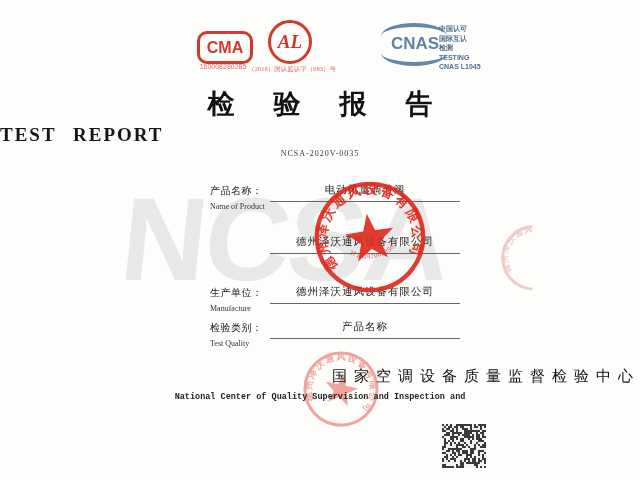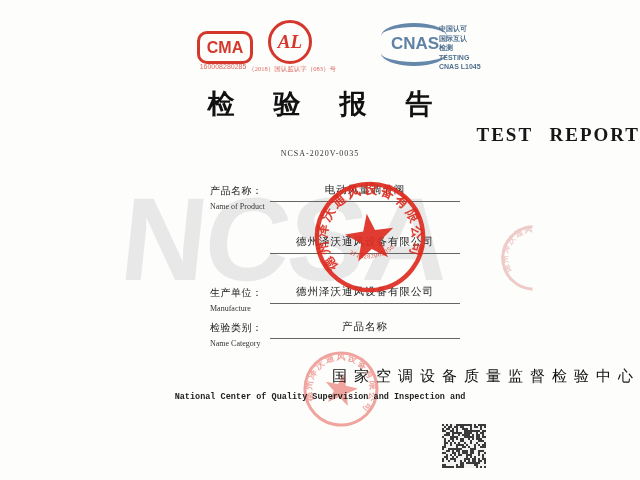--- a/index.html
+++ b/index.html
@@ -30,21 +30,21 @@
   .cnas-arc-bot{position:absolute;left:3px;top:14px;width:66px;height:22px;
            border-bottom:4px solid #6587aa;border-radius:50%}
   .cnas-word{position:absolute;left:0;top:8px;width:74px;text-align:center;font-size:17px;font-weight:bold;
            color:#5f82a6;font-family:"Liberation Sans",sans-serif}
   .cnas-block{left:439px;top:24px;font-family:"Liberation Sans",sans-serif;font-size:7px;font-weight:bold;
            color:#4f708e;line-height:9.5px}
 
   
   .title-zh{left:0;top:86px;width:640px;text-align:center;font-size:27px;font-weight:bold;
             letter-spacing:39px;text-indent:39px;color:#111;white-space:nowrap}
-  .title-en{left:0;top:124px;width:640px;text-align:right;font-size:19px;font-weight:bold;
+  .title-en{left:0;top:124px;width:640px;text-align:left;font-size:19px;font-weight:bold;
             letter-spacing:2px;word-spacing:10px;color:#161616}
   .report-no{left:0;top:149px;width:640px;text-align:center;font-size:8px;letter-spacing:1px;color:#333}
 
   
   .wm{left:122px;top:180px;font-family:"Liberation Sans",sans-serif;font-size:118px;font-weight:bold;
       color:rgba(172,172,172,0.25);transform:skewX(-6deg);line-height:1;z-index:0;letter-spacing:-2px}
 
   
   .flabel{left:210px;width:90px;z-index:2}
   .f-zh{font-size:10px;color:#222;letter-spacing:0.5px;white-space:nowrap}
@@ -113,21 +113,21 @@
   <div class="abs fvalue" style="top:235px">德州泽沃通风设备有限公司</div>
 
   <div class="abs flabel" style="top:286px">
     <div class="f-zh">生产单位：</div>
     <div class="f-en">Manufacture</div>
   </div>
   <div class="abs fvalue" style="top:285px">德州泽沃通风设备有限公司</div>
 
   <div class="abs flabel" style="top:321px">
     <div class="f-zh">检验类别：</div>
-    <div class="f-en">Name Category</div>
+    <div class="f-en">Test Quality</div>
   </div>
   <div class="abs fvalue" style="top:320px">产品名称</div>
 
   <svg class="abs stamp-main" width="118" height="118" viewBox="0 0 120 120">
     <defs>
       <path id="arcMain" d="M 24 85.2 A 44 44 0 1 1 96 85.2"></path>
       <path id="arcNum" d="M 34 72 A 40 40 0 0 0 86 72"></path>
     </defs>
     <circle cx="60" cy="60" r="54" fill="none" stroke="#dd2b1f" stroke-width="4.5" opacity="0.92"></circle>
     <polygon points="60,36 66.1,53.6 84.7,54 69.9,65.2 75.3,83 60,72.4 44.7,83 50.1,65.2 35.3,54 53.9,53.6" fill="#dd2b1f" opacity="0.92"></polygon>

